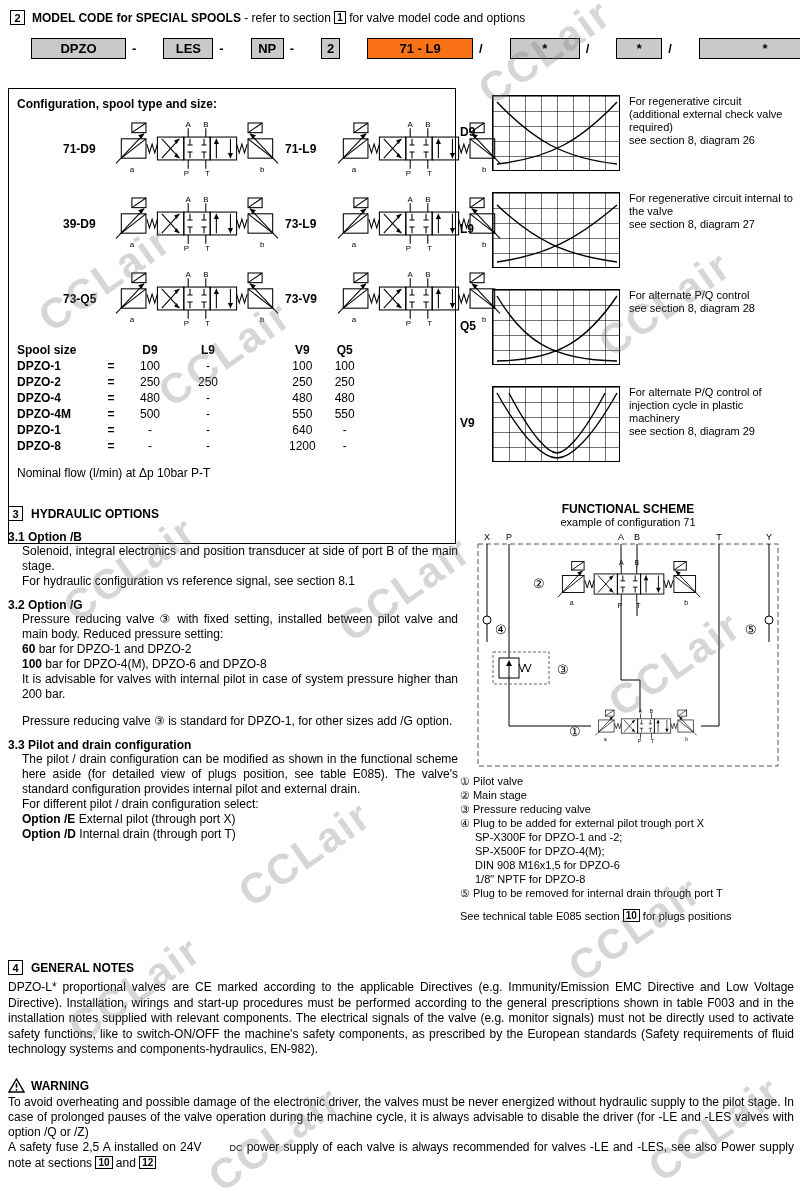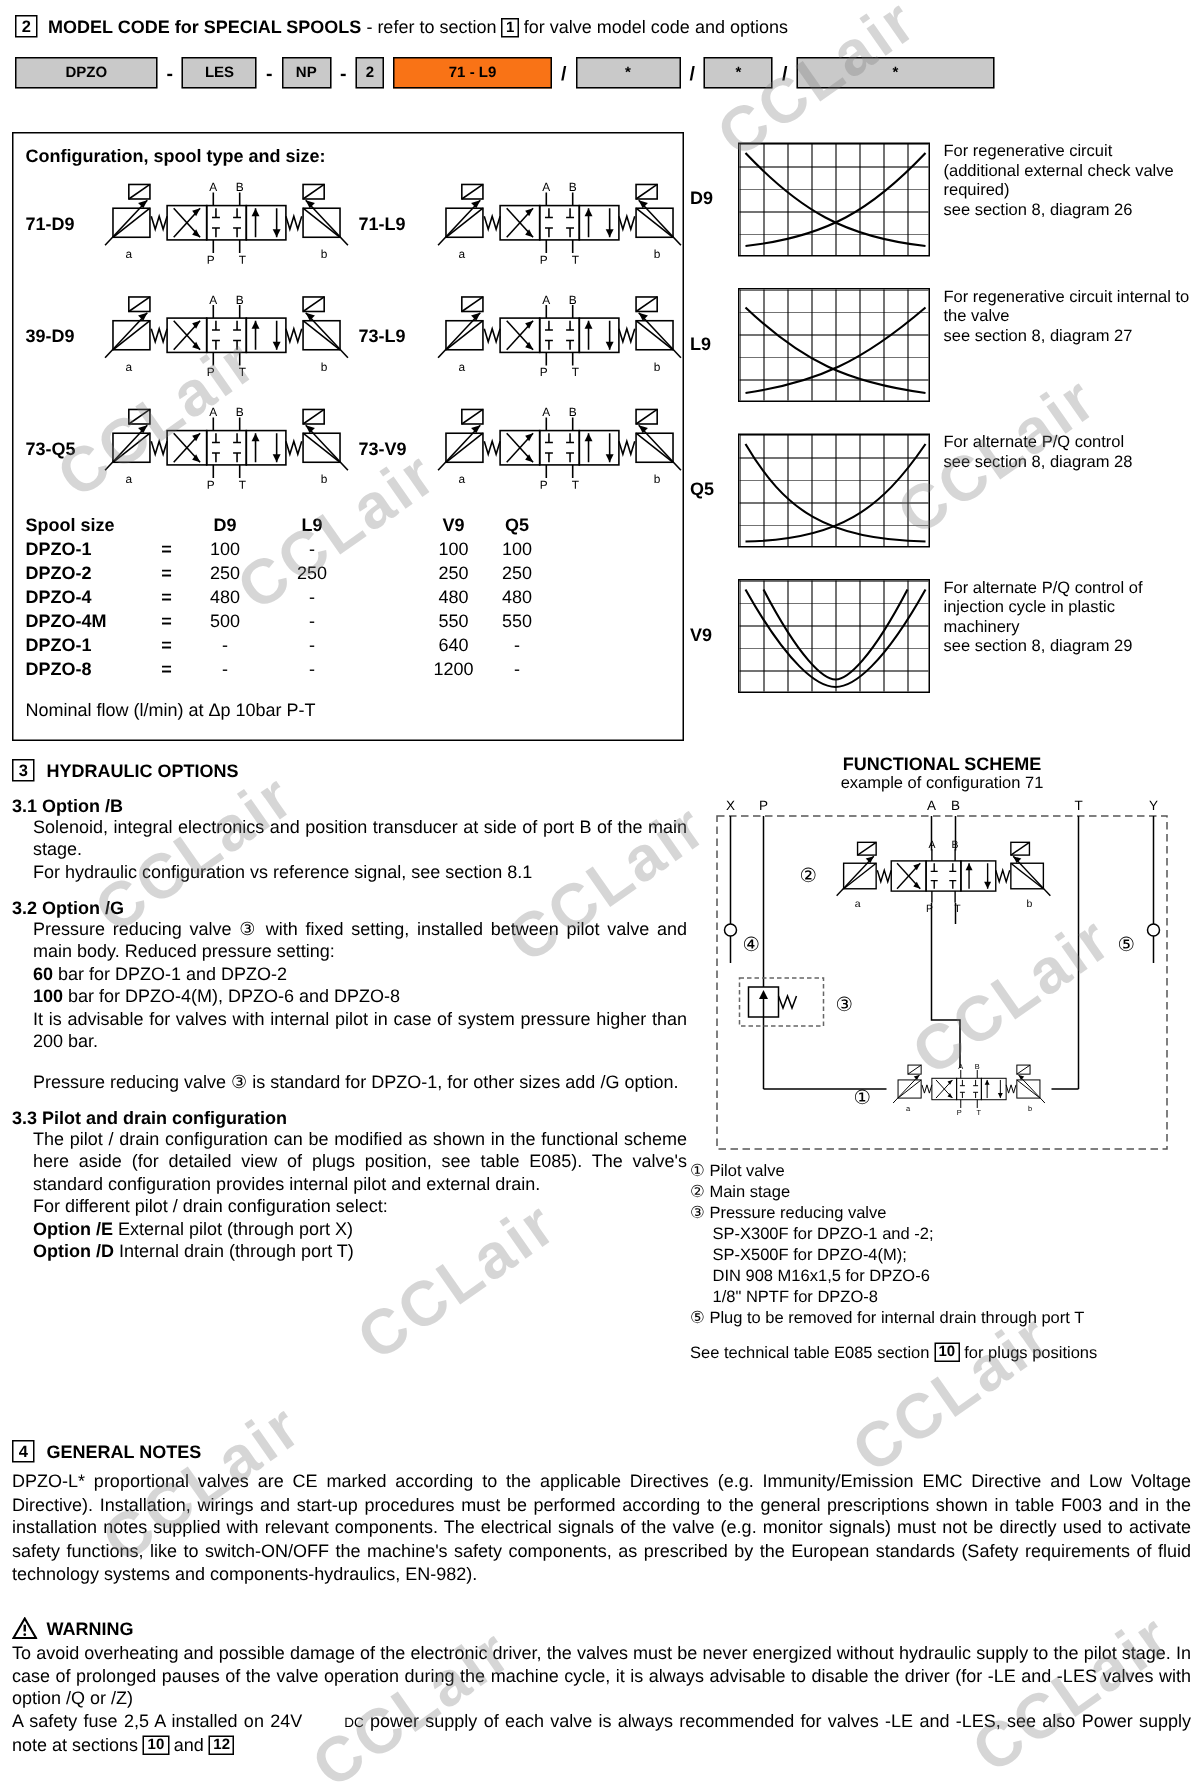--- a/index.html
+++ b/index.html
@@ -15,30 +15,30 @@
             border:1px solid #000; font-weight:bold; font-size:11px; flex:none; }
   .numbox-inline { display:inline-block; border:1px solid #000; font-size:10px; line-height:11px;
                    padding:0 2px; font-weight:bold; vertical-align:1px; }
 
   .hdr { position:absolute; top:10px; left:10px; display:flex; gap:7px; align-items:center; }
   .hdr-text { font-size:12px; }
   .hdr-text b { font-weight:bold; }
 
   .mc-row { position:absolute; top:38px; left:10px; width:782px; display:flex; align-items:center; gap:6px; }
   .mc-box { border:1px solid #000; background:#c9c9c9; height:21px; display:flex; align-items:center;
-            justify-content:center; font-weight:bold; font-size:10px; flex:none; }
+            justify-content:center; font-weight:bold; font-size:13px; flex:none;margin-left:21px; }
   .mc-white { background:#f97316; }
   .mc-sep { font-weight:bold; font-size:13px; flex:none; }
   .w-dpzo{width:95px}.w-les{width:50px}.w-np{width:33px}.w-2{width:19px}.w-spool{width:106px}
   .w-s1{width:70px}.w-s2{width:46px}.w-s3{width:132px}
 
-  .config-box { position:absolute; top:88px; left:8px; width:448px; height:406px; border:1px solid #000;
+  .config-box { position:absolute; top:88px; left:8px; width:448px; height:456px; border:1px solid #000;
                 padding:8px 24px 0 8px; }
   .config-title { font-weight:bold; margin-bottom:10px; }
-  .spool-grid { display:grid; grid-template-columns:46px 176px 46px 176px; row-gap:20px; align-items:center; }
+  .spool-grid { display:grid; grid-template-columns:46px 176px 46px 176px; row-gap:20px; align-items:center;margin-left:46px; }
   .spool-label { font-weight:bold; font-size:12px; }
   .spool-diagram svg { display:block; }
 
   .spool-table { border-collapse:collapse; margin-top:16px; }
   .spool-table th, .spool-table td { font-size:12px; padding:1px 0; text-align:center; font-weight:normal; }
   .spool-table .tname { text-align:left; width:84px; font-weight:bold; }
   .spool-table .teq { width:20px; font-weight:bold; }
   .spool-table .cval { width:58px; }
   .spool-table .colv9 { padding-left:52px; }
   .spool-table th { font-weight:bold; }
@@ -376,20 +376,21 @@
         <text x="272" y="104">⑤</text>
         <text x="84" y="144">③</text>
         <text x="96" y="206">①</text>
       </g>
     </svg>
 
     <div class="scheme-notes">
       <div><span>①</span> <span>Pilot valve</span></div>
       <div><span>②</span> <span>Main stage</span></div>
       <div><span>③</span> <span>Pressure reducing valve</span></div>
+      <div><span>④</span> <span>Plug to be added for external pilot trough port X</span></div>
       <div class="note-sub">SP-X300F for DPZO-1 and -2;</div>
       <div class="note-sub">SP-X500F for DPZO-4(M);</div>
       <div class="note-sub">DIN 908 M16x1,5 for DPZO-6</div>
       <div class="note-sub">1/8" NPTF for DPZO-8</div>
       <div><span>⑤</span> <span>Plug to be removed for internal drain through port T</span></div>
     </div>
     <div class="scheme-footer"><span>See technical table E085 section </span><span class="numbox-inline">10</span><span> for plugs positions</span></div>
   </div>
 
   <div class="sec3">

